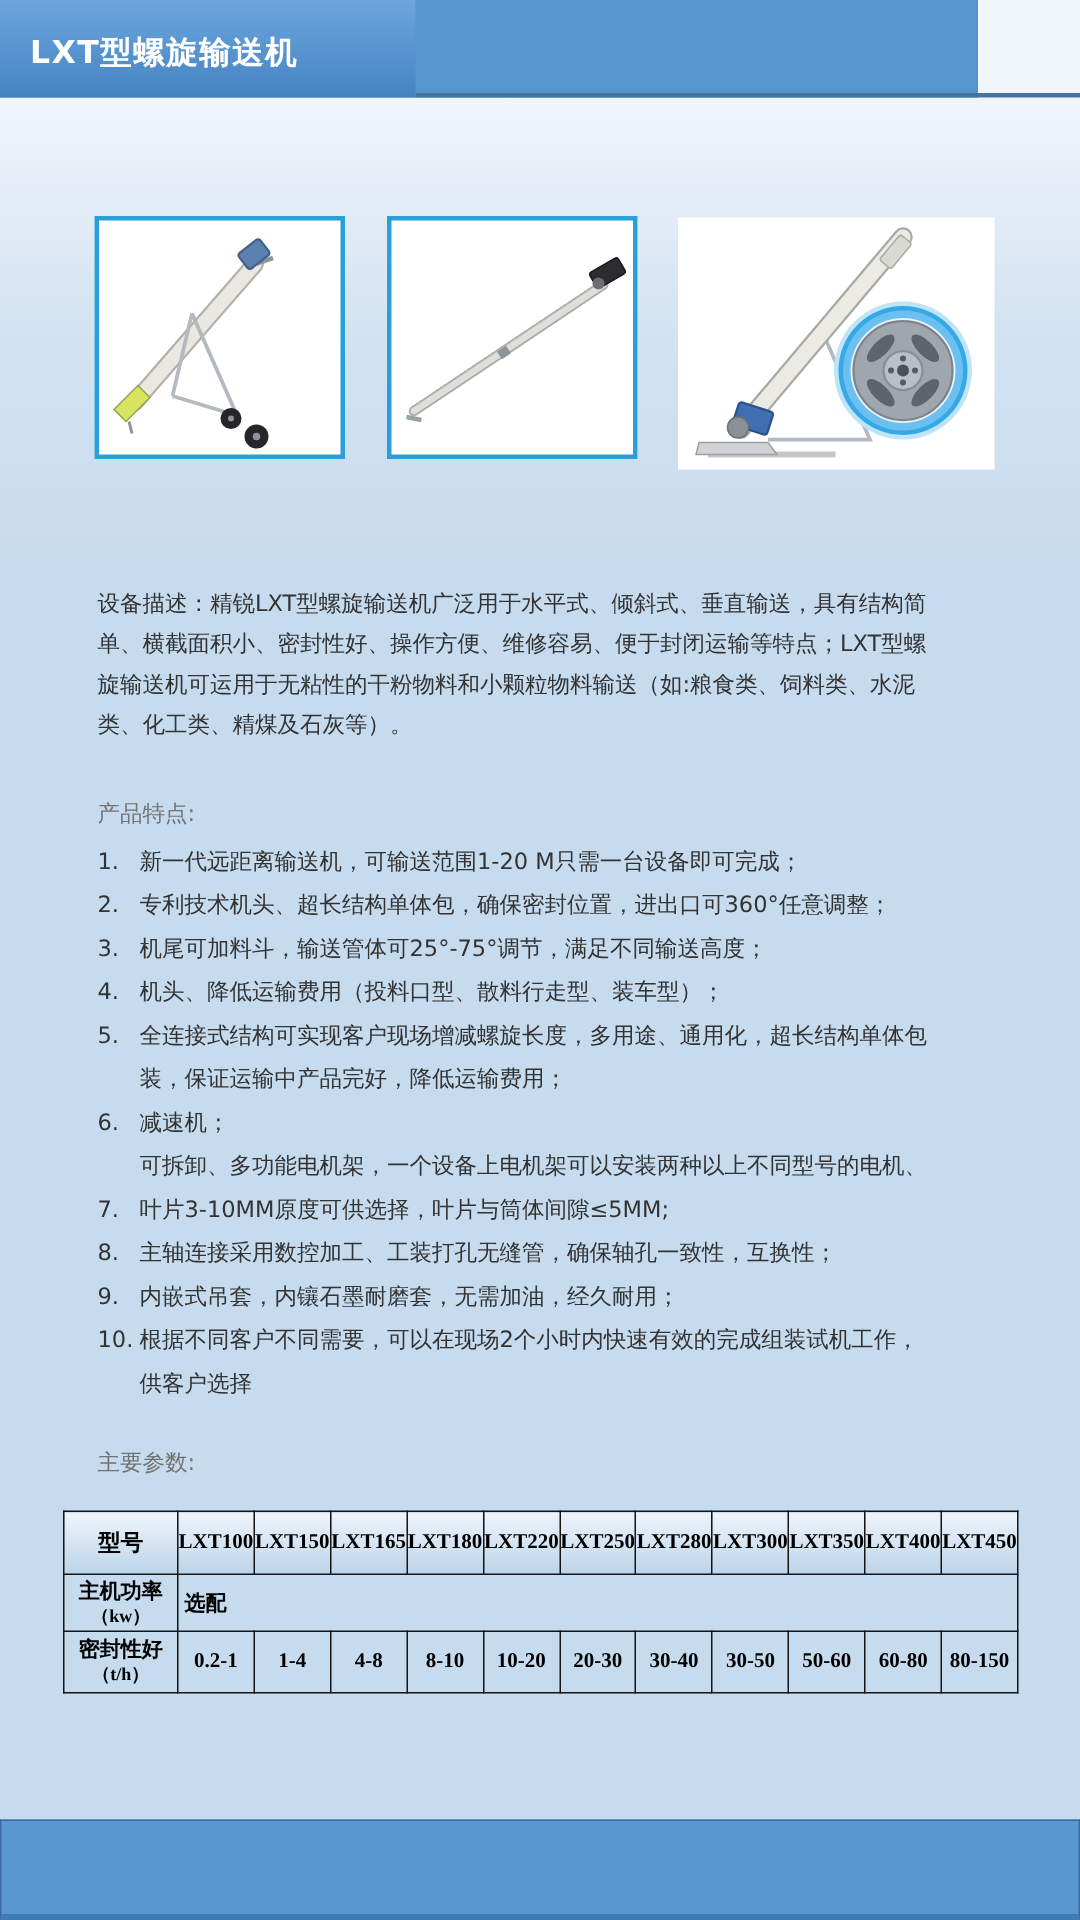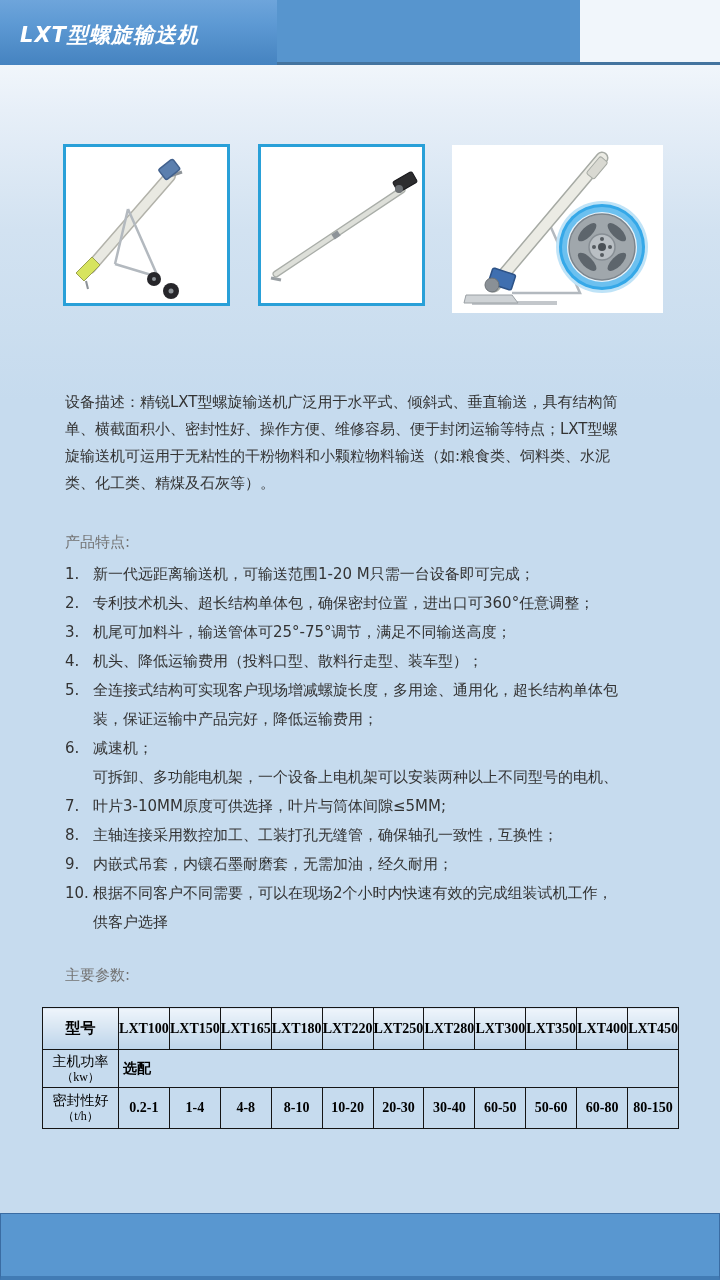--- a/index.html
+++ b/index.html
@@ -2,21 +2,21 @@
 <html><head>
 <meta charset="utf-8">
 <style>
   html,body{margin:0;padding:0;}
   body{
     width:720px;height:1280px;position:relative;overflow:hidden;
     font-family:"DejaVu Sans","Liberation Sans",sans-serif;
     background:linear-gradient(180deg,#f1f6fb 64px,#e7eff8 110px,#d2e2f1 230px,#c6dbee 400px,#c6dbee 100%);
   }
   
-  .header{position:absolute;left:0;top:0;width:580px;height:65px;background:#5795ce;font-style:italic;}
+  .header{position:absolute;left:0;top:0;width:652px;height:65px;background:#5795ce;}
   .header-right-edge{position:absolute;left:277px;bottom:0;width:443px;height:3px;background:#44749f;}
   .header-tab{position:absolute;left:0;top:0;width:277px;height:65px;
     background:linear-gradient(180deg,#6ea5db 0%,#5e9ad4 35%,#4583c0 100%);}
   .page-title{margin:0;position:absolute;left:20px;top:21px;font-size:21px;font-weight:bold;color:#ffffff;
     letter-spacing:1px;white-space:nowrap;}
   
   .photo{position:absolute;background:#ffffff;}
   .photo.bordered{border:3px solid #29a0d8;}
   .photo svg{display:block;}
   
@@ -31,21 +31,21 @@
   .feat-text{flex:1;}
   .feat-text .line{line-height:29px;white-space:nowrap;}
   
   .params-table{position:absolute;left:42px;top:1007px;width:637px;border-collapse:collapse;table-layout:fixed;
     color:#000;}
   .params-table td{border:1px solid #151515;text-align:center;vertical-align:middle;padding:0;
     white-space:nowrap;overflow:hidden;}
   .params-table .hdr{height:41px;background:linear-gradient(180deg,#eef4fb 0%,#d8e6f3 45%,#bcd4ea 100%);
     font-family:"Liberation Serif",serif;font-weight:bold;font-size:14px;}
   .params-table .hdr.cn{font-family:"DejaVu Sans",sans-serif;font-size:15px;}
-  .params-table .lbl{height:37px;font-weight:normal;font-size:14px;line-height:16px;}
+  .params-table .lbl{height:37px;font-weight:bold;font-size:14px;line-height:16px;}
   .params-table .lbl .unit{font-size:12px;font-family:"Liberation Serif",serif;}
   .params-table .span-cell{text-align:left;padding-left:4px;font-weight:bold;font-size:14px;}
   .params-table .val{height:40px;font-family:"Liberation Serif",serif;font-weight:bold;font-size:14px;}
   
   .footer{position:absolute;left:0;top:1213px;width:720px;height:67px;box-sizing:border-box;
     background:#5997d0;border:1px solid #3a6ca3;border-bottom:4px solid #417bb4;}
 </style>
 </head>
 <body>
 
@@ -235,21 +235,21 @@
       <div>密封性好</div>
       <div class="unit">（t/h）</div>
     </td>
     <td class="val">0.2-1</td>
     <td class="val">1-4</td>
     <td class="val">4-8</td>
     <td class="val">8-10</td>
     <td class="val">10-20</td>
     <td class="val">20-30</td>
     <td class="val">30-40</td>
-    <td class="val">60-50</td>
+    <td class="val">30-50</td>
     <td class="val">50-60</td>
     <td class="val">60-80</td>
     <td class="val">80-150</td>
   </tr>
 </tbody>
   </table>
 
 <div class="footer"></div>
 
 </body></html>

